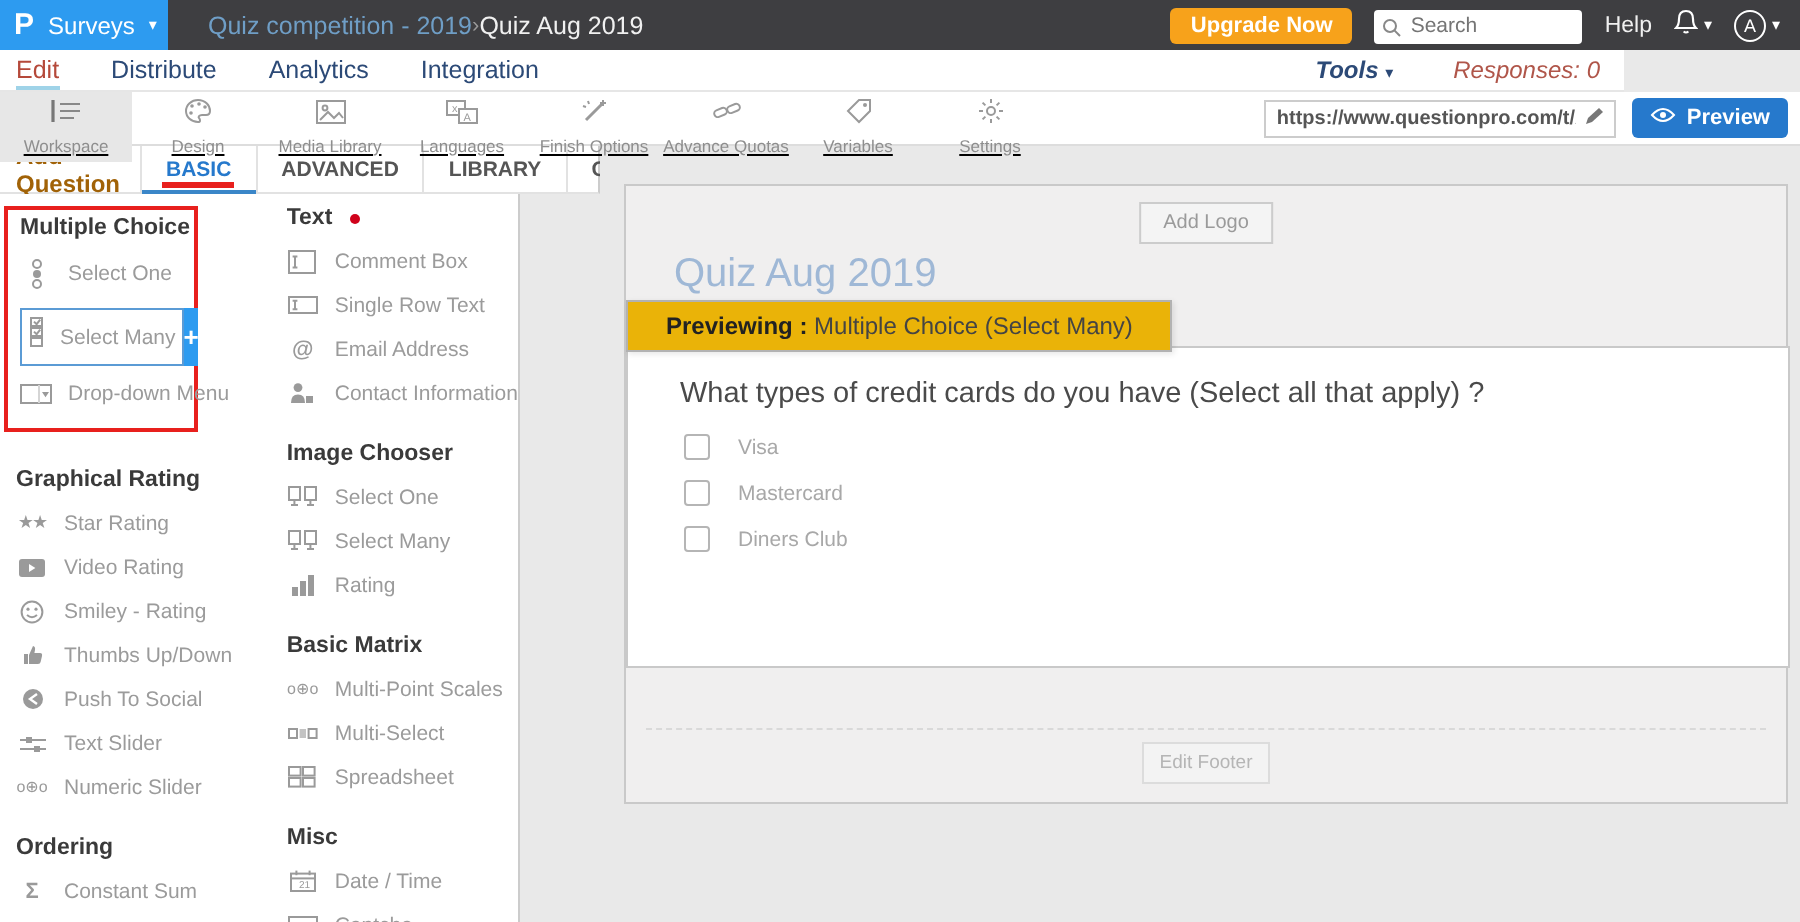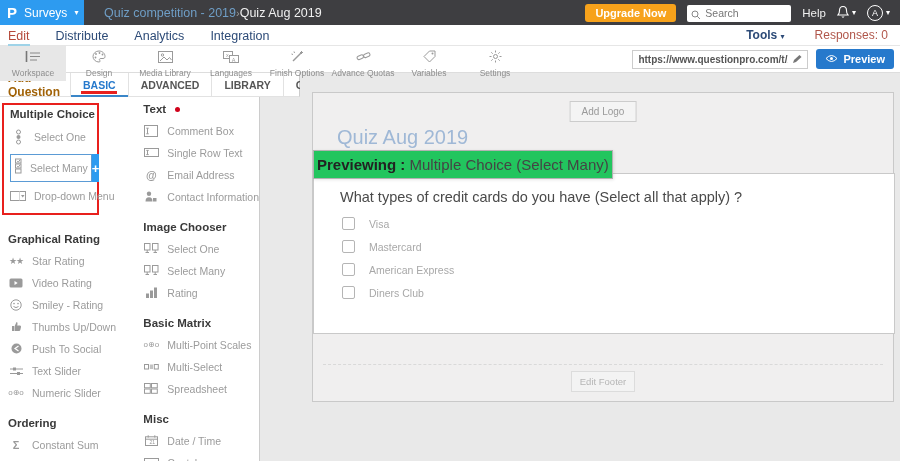--- a/index.html
+++ b/index.html
@@ -24,34 +24,34 @@
   .searchbox { position:relative; }
   .searchbox input { width:104px; height:17px; border:none; border-radius:2px;
     font-size:10.5px; padding:0 4px 0 18px; color:#444; outline:none; }
   .searchbox .sicon { position:absolute; left:4px; top:3px; }
   .help-lbl { color:#f0f0f0; font-size:11.5px; }
   .icon-grp { display:flex; align-items:center; gap:3px; cursor:pointer; }
   .avatar { width:16px; height:16px; border:1px solid #fff; border-radius:50%;
     color:#fff; font-size:9px; display:flex; align-items:center; justify-content:center; }
 
   
-  .navrow { position:absolute; top:25px; left:0; width:900px; height:21px; background:#fff;
+  .navrow { position:absolute; top:25px; left:0; width:812px; height:21px; background:#fff;
     border-bottom:1px solid #e6e6e6; display:flex; align-items:center; padding-left:8px; z-index:9; }
   .nav-item { font-size:12.5px; color:#2c4a77; margin-right:26px; cursor:pointer; padding:1px 0; }
   .nav-item.active { color:#b5493a; border-bottom:2px solid #9fd3e8; }
-  .nav-right { margin-left:auto; display:flex; align-items:center; gap:30px; padding-right:12px; }
+  .nav-right { margin-left:auto; display:flex; align-items:center; gap:30px; padding-right:12px;font-style:italic; }
   .tools-lbl { font-size:12px; color:#2c4a77; font-weight:bold; cursor:pointer; }
   .tools-lbl .dcaret { color:#2c4a77; font-size:8px; }
   .responses-lbl { font-size:12px; color:#b0564a; }
 
   
   .toolbar { position:absolute; top:46px; left:0; width:900px; height:27px; background:#fff;
     border-bottom:1px solid #ddd; display:flex; align-items:center; z-index:8; }
   .tool { width:66px; height:35px; display:flex; flex-direction:column; align-items:center;
-    justify-content:center; gap:1px; cursor:pointer; }
+    justify-content:center; gap:1px; cursor:pointer;text-decoration:underline; }
   .tool.selected { background:#e7e7e7; }
   .tool .tlbl { font-size:8.5px; color:#8e8e8e; white-space:nowrap; }
   .toolbar-right { margin-left:auto; display:flex; align-items:center; gap:8px; padding-right:6px; }
   .urlbox { width:176px; height:19px; border:1px solid #ccc; background:#fff; display:flex;
     align-items:center; justify-content:space-between; padding:0 5px; }
   .urlbox .urltext { font-size:10px; font-weight:bold; color:#555; white-space:nowrap;
     overflow:hidden; max-width:150px; }
   .preview-btn { background:#2679cc; color:#fff; font-size:11px; font-weight:bold;
     border:none; border-radius:3px; padding:4px 9px; display:flex; align-items:center;
     gap:5px; cursor:pointer; }
@@ -95,22 +95,22 @@
     justify-content:center; font-size:13px; font-weight:bold; cursor:pointer; }
 
   
   .main { position:absolute; top:73px; left:300px; width:600px; height:388px; background:#e9e9e9; }
   .preview-panel { position:absolute; left:12px; top:19px; width:582px; height:310px;
     background:#f0efef; border:1px solid #c9c9c9; }
   .add-logo { position:absolute; top:8px; left:50%; transform:translateX(-50%);
     border:1px solid #ccc; background:#f4f4f4; color:#9a9a9a; font-size:10px;
     padding:4px 11px; cursor:pointer; }
   .survey-title { position:absolute; top:33px; left:24px; font-size:20px; color:#9fb8d6; }
-  .ptooltip { position:absolute; top:57px; left:0; background:#22c55e; border:1px solid #b2b2b2;
-    padding:5px 3px; font-size:15px; color:#444; z-index:3; white-space:nowrap;
+  .ptooltip { position:absolute; top:57px; left:0; background:#eab308; border:1px solid #b2b2b2;
+    padding:5px 19px; font-size:12px; color:#444; z-index:3; white-space:nowrap;
     box-shadow:1px 1px 3px rgba(0,0,0,0.1); }
   .ptooltip b { color:#222; }
   .question-card { position:absolute; top:80px; left:0; width:582px; height:161px;
     background:#fff; border:1px solid #c9c9c9; z-index:2; }
   .question-text { margin:15px 0 0 26px; font-size:14.5px; color:#4a4a4a; }
   .opts { margin:12px 0 0 28px; }
   .opt { display:flex; align-items:center; gap:14px; margin-bottom:10px; cursor:pointer; }
   .cb { width:13px; height:13px; border:1px solid #b5b5b5; border-radius:2px; background:#fff; }
   .opt-lbl { font-size:10.5px; color:#a8a8a8; }
   .dashes { position:absolute; left:10px; right:10px; top:271px; border-top:1px dashed #d9d9d9; }
@@ -536,24 +536,20 @@
           <label class="opt">
             <span class="cb"></span>
             <span class="opt-lbl">Visa</span>
           </label>
           <label class="opt">
             <span class="cb"></span>
             <span class="opt-lbl">Mastercard</span>
           </label>
           <label class="opt">
             <span class="cb"></span>
-            <span class="opt-lbl">American Express</span>
-          </label>
-          <label class="opt">
-            <span class="cb"></span>
             <span class="opt-lbl">Diners Club</span>
           </label>
         </div>
     </div>
     <div class="dashes"></div>
     <div class="footer-btns" id="footer-btns">
         <button class="fbtn">Edit Footer</button>
       </div>
   </div>
 </div>

